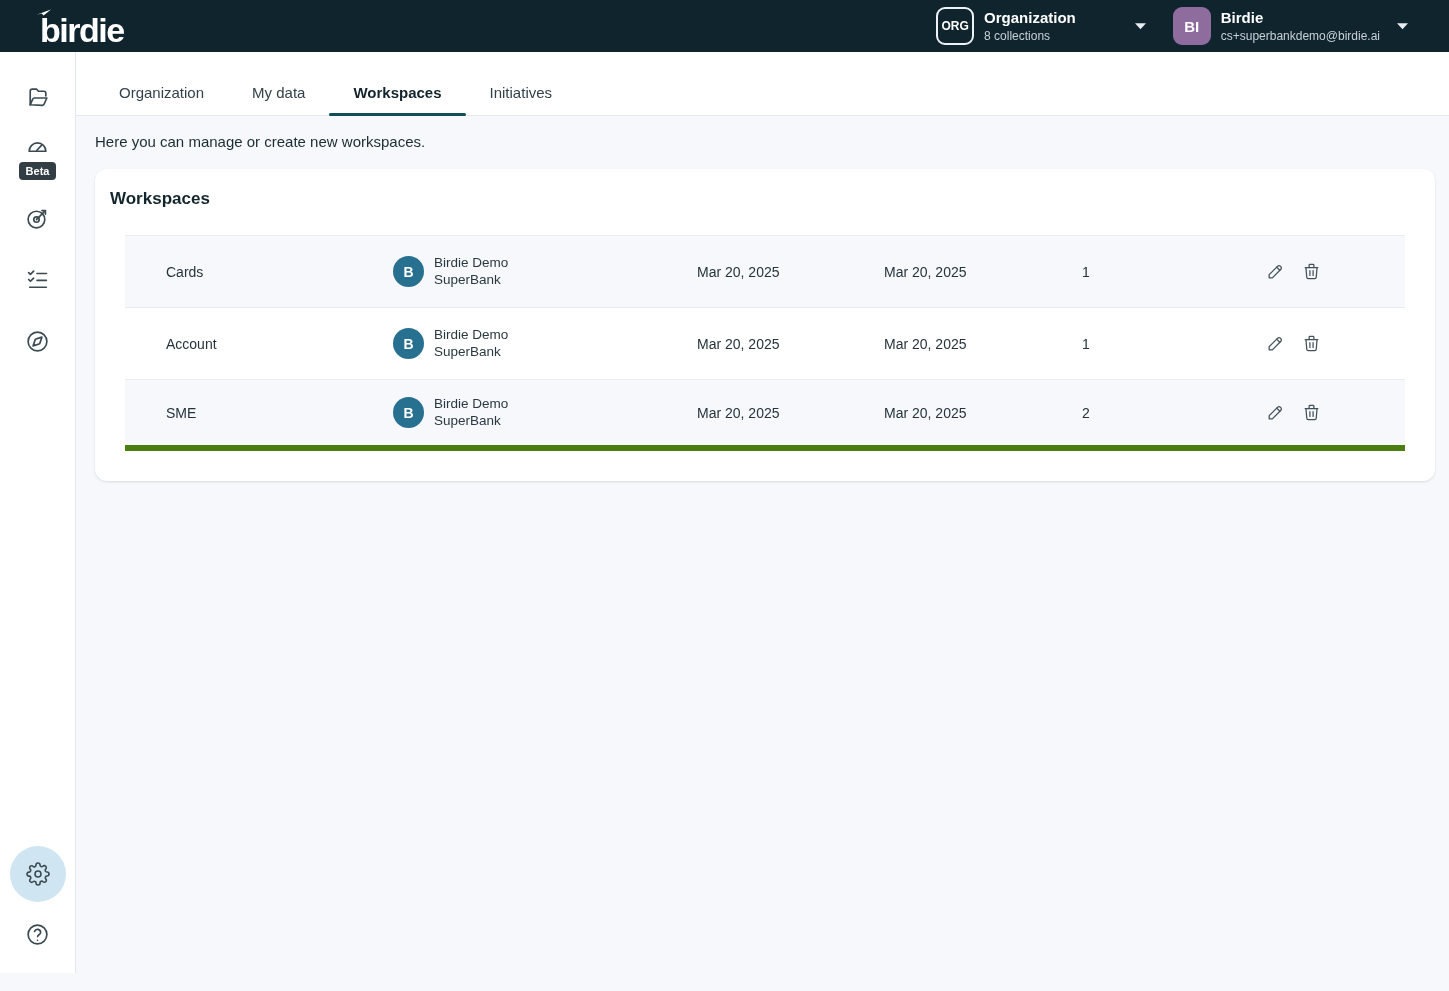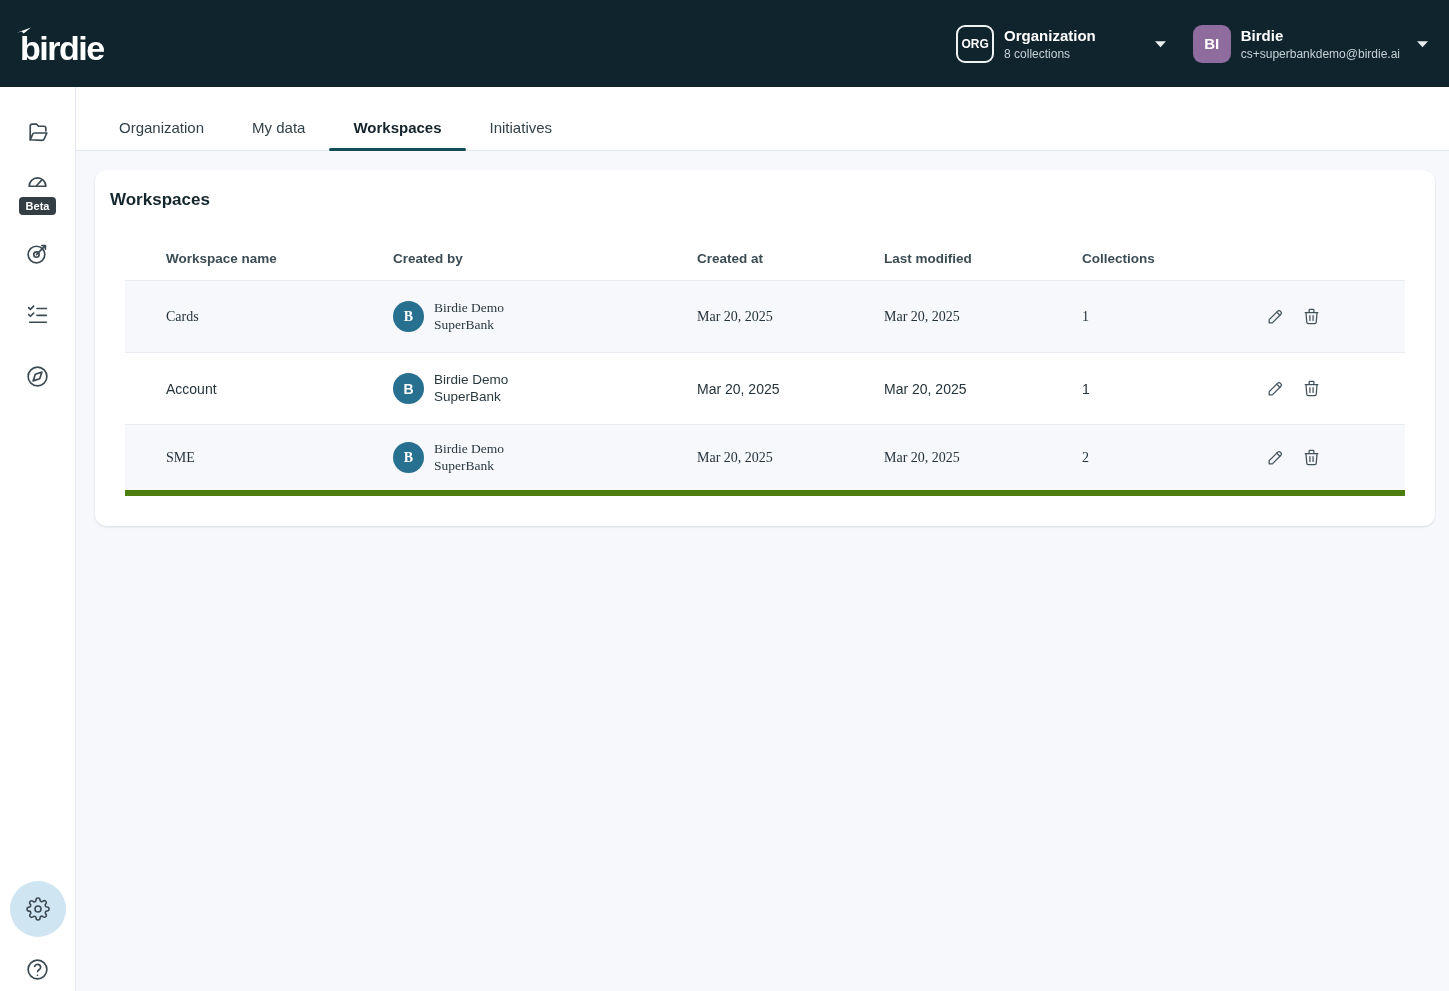--- a/index.html
+++ b/index.html
@@ -6,22 +6,22 @@
   html,body { width:1449px; height:991px; overflow:hidden; }
   body {
     font-family:"Liberation Sans", sans-serif;
     background:var(--pagebg, #f6f8fb);
     color:var(--text, #20313a);
   }
   svg { display:block; }
 
   
   .topbar {
-    height:87px; background:var(--topbar, #10242e);
-    display:flex; align-items:center; padding:0 20px;
+    height:52px; background:var(--topbar, #10242e);
+    display:flex; align-items:center; padding:0 40px;
   }
   .logo { display:flex; align-items:flex-start; color:#fff; position:relative; cursor:pointer; }
   .logo-bird { position:absolute; top:4px; left:-4px; }
   .logo-text { font-size:34px; font-weight:800; letter-spacing:-1.5px; line-height:1; padding-top:8px; }
   .topbar-right { margin-left:auto; display:flex; align-items:center; gap:26px; }
   .selector { display:flex; align-items:center; cursor:pointer; }
   .org-badge {
     width:38px; height:38px; border:2px solid #eef2f4; border-radius:9px;
     color:#fff; font-size:12px; font-weight:700;
     display:flex; align-items:center; justify-content:center; flex:0 0 auto;
@@ -96,21 +96,21 @@
   .trow, .thead {
     display:grid;
     grid-template-columns:268px 304px 187px 198px 158px 1fr;
     align-items:center;
   }
   .thead { height:44px; }
   .thead .hcell { font-size:13.5px; font-weight:600; color:#3c4c54; }
   .thead .hcell:first-child { padding-left:41px; }
   .trow { height:72px; border-top:1px solid #e9edf2; }
   .trow:last-child { border-bottom:6px solid #4d7c0f; }
-  .trow.alt { background:var(--rowalt, #f7f8fc);font-family:Liberation Serif, serif; }
+  .trow.alt { background:var(--rowalt, #f7f8fc); }
   .cell { font-size:14px; color:#25343c; }
   .cell.name { padding-left:41px; }
   .cell.createdby { display:flex; align-items:center; gap:10px; }
   .avatar-b {
     width:31px; height:31px; border-radius:50%; background:var(--teal, #27708f);
     color:#fff; font-size:14px; font-weight:600;
     display:flex; align-items:center; justify-content:center; flex:0 0 auto;
   }
   .creator-name { font-size:13.5px; color:#2a3940; width:92px; line-height:1.25; }
   .cell.actions { display:flex; gap:13px; padding-left:24px; }
@@ -236,35 +236,28 @@
   </nav>
 
   <main class="main">
     <div class="tabstrip">
         <div class="tab">Organization</div>
         <div class="tab">My data</div>
         <div class="tab active">Workspaces</div>
         <div class="tab">Initiatives</div>
       </div>
 
+    <p class="page-desc">Here you can manage or create new workspaces.</p>
 
     <section class="card">
       <div class="card-head">
         <h2 class="card-title">Workspaces</h2>
       </div>
 
       <div class="table">
-        <div class="thead">
-            <div class="hcell">Workspace name</div>
-            <div class="hcell">Created by</div>
-            <div class="hcell">Created at</div>
-            <div class="hcell">Last modified</div>
-            <div class="hcell">Collections</div>
-            <div class="hcell"></div>
-          </div>
         <div>
   <div class="trow alt">
     <div class="cell name">Cards</div>
     <div class="cell createdby">
       <span class="avatar-b">B</span>
       <span class="creator-name">Birdie Demo SuperBank</span>
     </div>
     <div class="cell">Mar 20, 2025</div>
     <div class="cell">Mar 20, 2025</div>
     <div class="cell">1</div>

